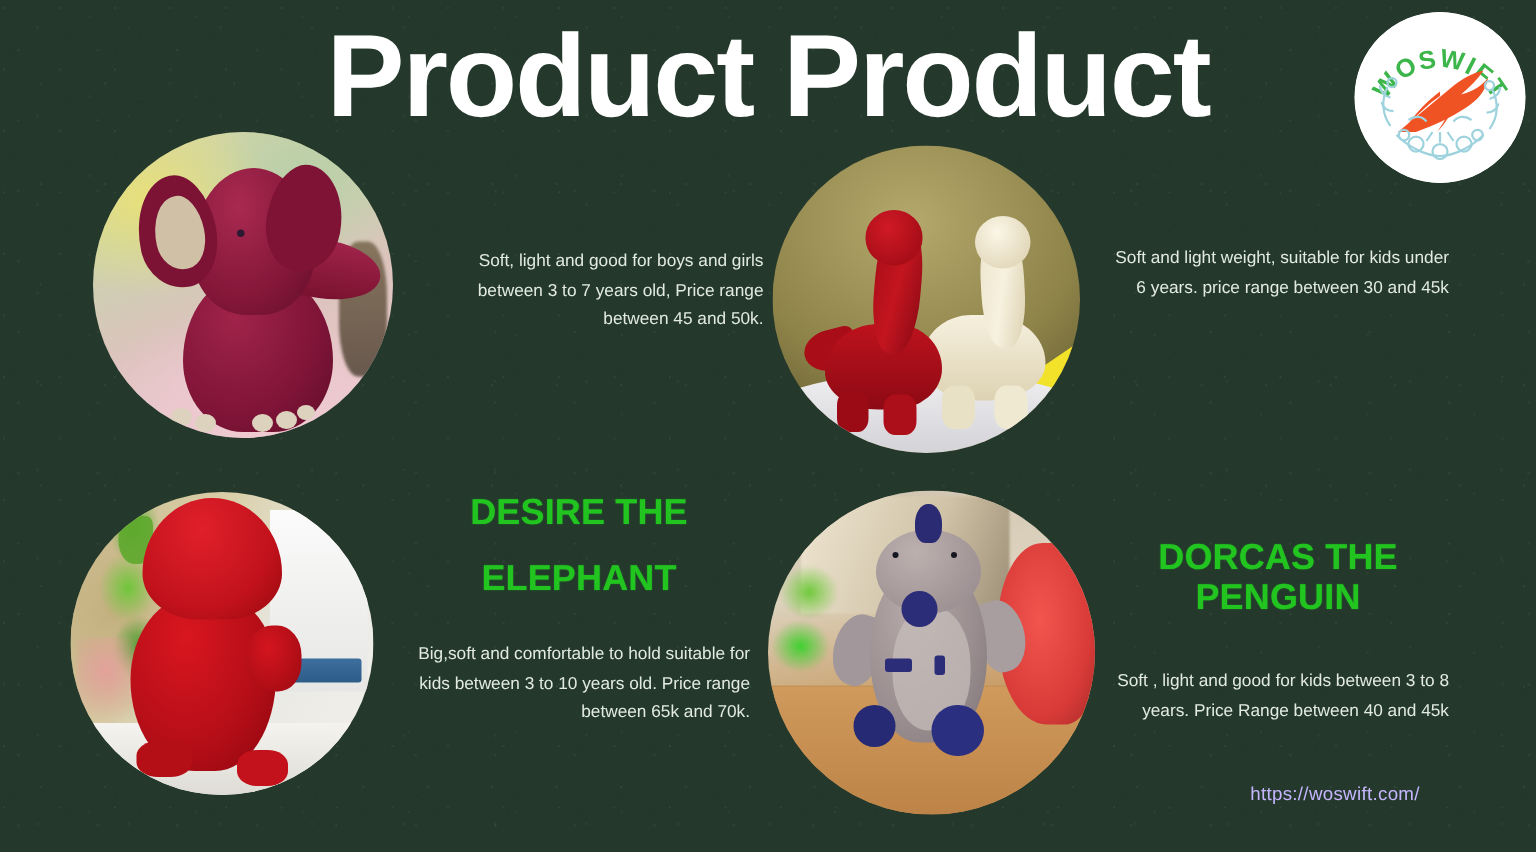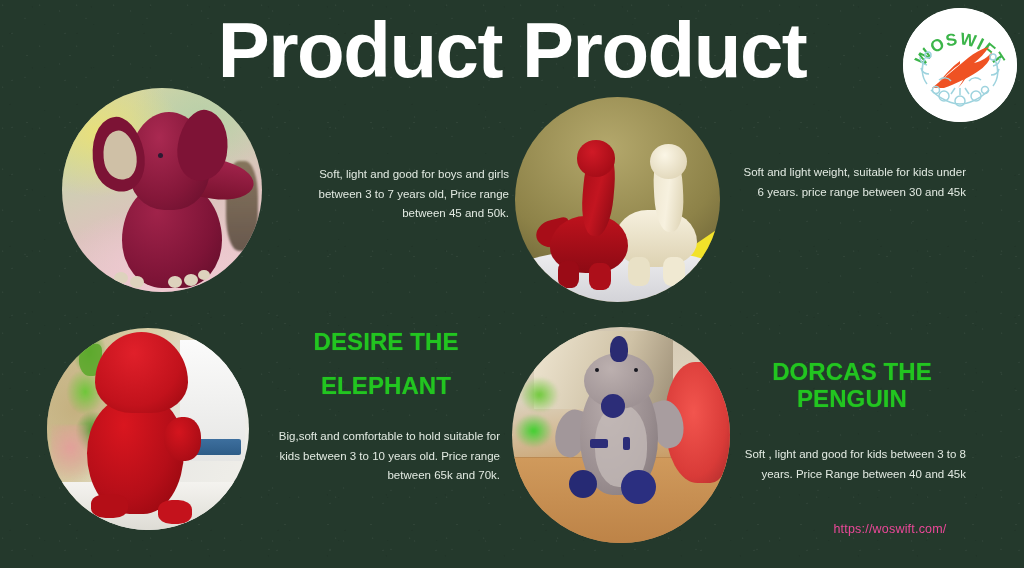--- a/index.html
+++ b/index.html
@@ -89,21 +89,21 @@
     text-align:right;
     font-weight:400;
   }
 
   
   #url {
     position:absolute;
     left:790px; top:522px;
     width:200px;
     text-align:center;
-    color:#ec4899;
+    color:#c4b5fd;
     font-size:12.5px;
     letter-spacing:.2px;
     z-index:5;
   }
 
   
   #photo-elephant { left:62px; top:88px; width:200px; height:204px; }
   .eleph-bg {
     background:
       radial-gradient(ellipse 60% 45% at 18% 22%, #e8e07a 0%, rgba(232,224,122,0) 70%),

